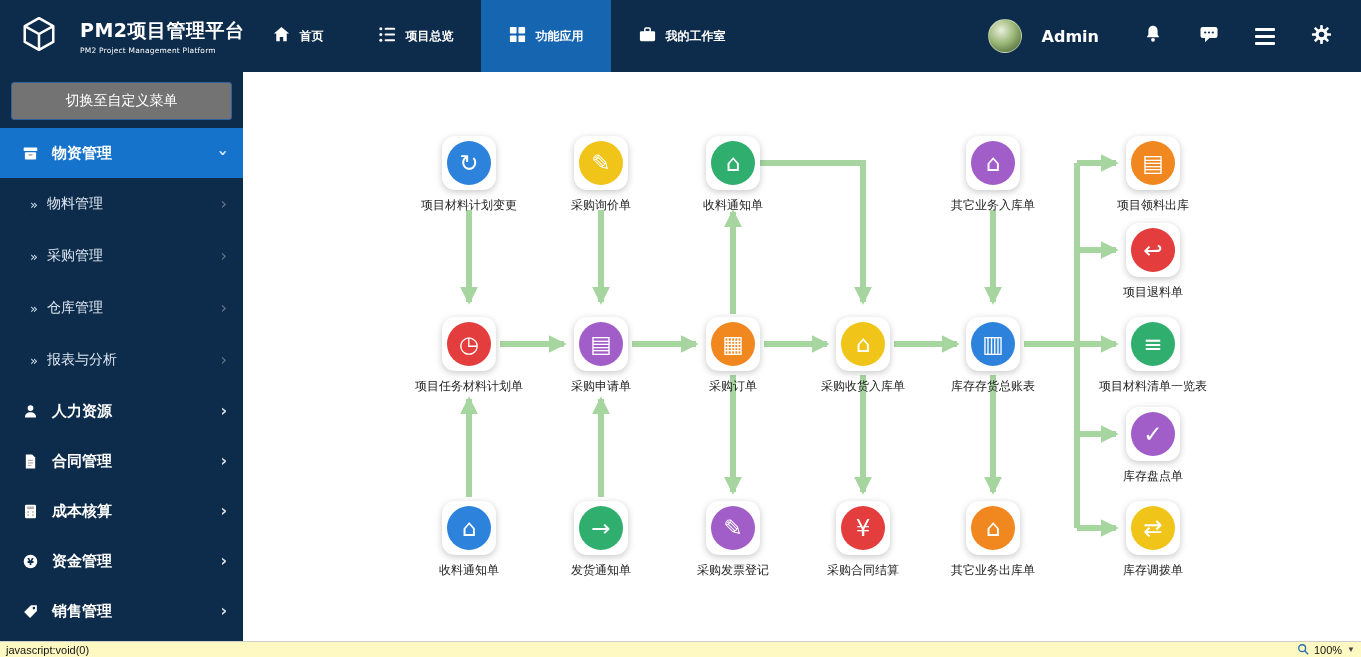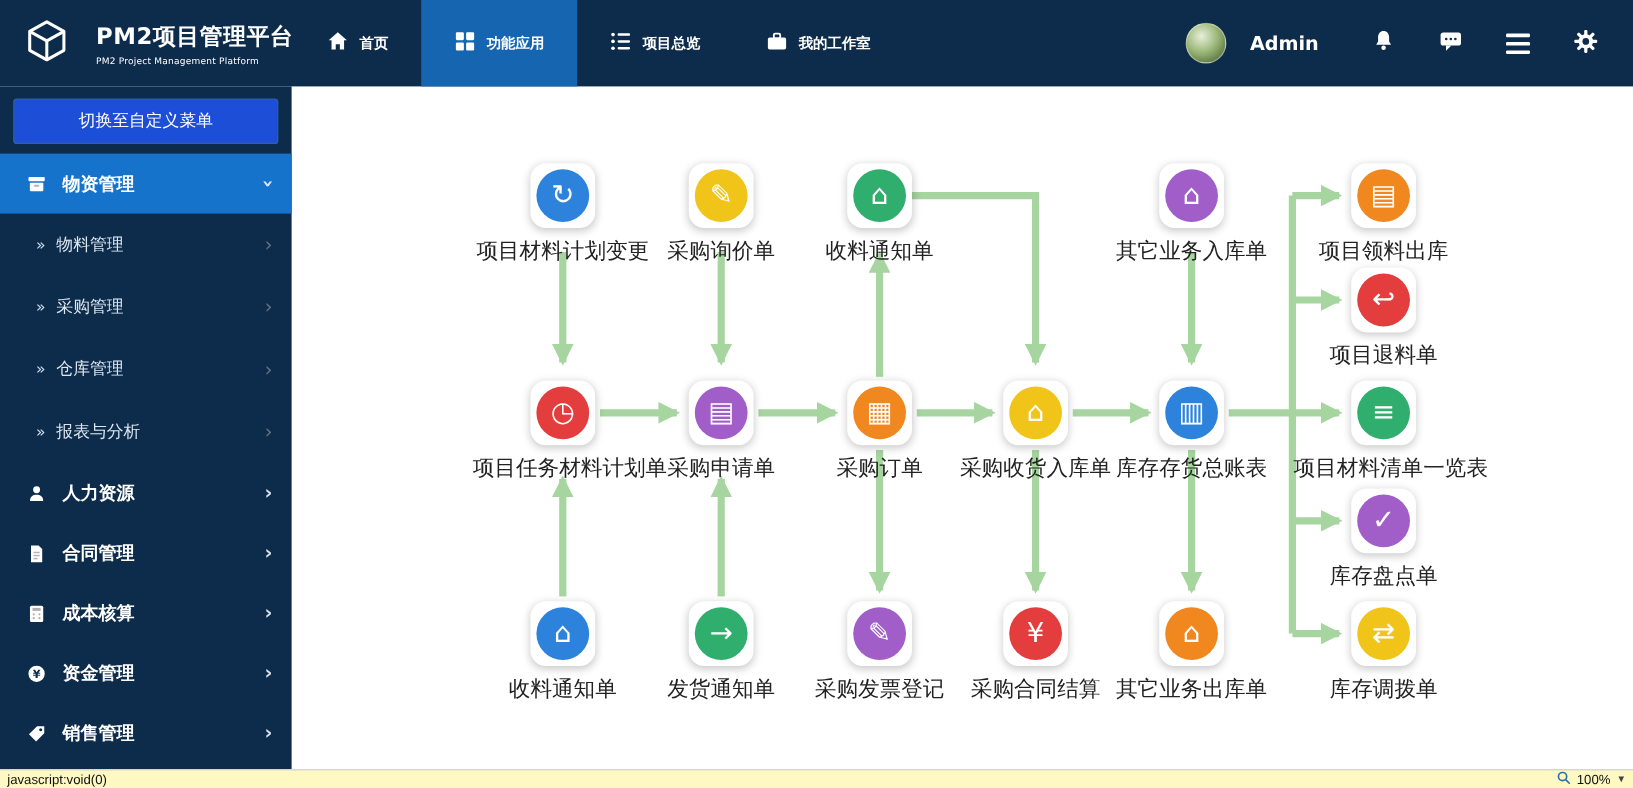--- a/index.html
+++ b/index.html
@@ -16,38 +16,38 @@
   .nav-item.active{background:#1565b0}
   .header-right{margin-left:auto;display:flex;align-items:center;padding-right:12px}
   .avatar{width:34px;height:34px;border-radius:50%;background:radial-gradient(circle at 38% 32%,#e8efdc,#9cb878 45%,#55713d 85%);border:1px solid rgba(255,255,255,.4)}
   .user-name{color:#fff;font-size:16px;font-weight:600;margin-left:20px;margin-right:26px}
   .hicon{width:56px;display:flex;justify-content:center;align-items:center;cursor:pointer}
   .burger{display:flex;flex-direction:column;gap:4px}
   .burger span{display:block;width:20px;height:3px;background:#fff;border-radius:1px}
 
   
   .sidebar{position:absolute;left:0;top:72px;width:243px;bottom:16px;background:#0d2b4a;z-index:10}
-  .switch-btn{margin:10px 11px 8px;height:38px;background:#1d4ed8;border:1px solid #30639b;border-radius:3px;color:#fff;font-size:14px;display:flex;align-items:center;justify-content:center;cursor:pointer}
+  .switch-btn{margin:10px 11px 8px;height:38px;background:#737373;border:1px solid #30639b;border-radius:3px;color:#fff;font-size:14px;display:flex;align-items:center;justify-content:center;cursor:pointer}
   .menu-item{height:50px;display:flex;align-items:center;padding:0 16px 0 20px;color:#fff;font-size:15px;font-weight:600;cursor:pointer}
   .menu-item.active{background:#1673cb}
   .mi-icon{width:20px;margin-right:12px;display:flex;align-items:center;justify-content:center}
   .chev{margin-left:auto;color:rgba(255,255,255,.85);font-size:16px;line-height:1}
   .chev.down{transform:rotate(90deg)}
   .sub-item{height:52px;display:flex;align-items:center;padding:0 16px 0 30px;color:#dde7f2;font-size:14px;cursor:pointer}
   .sub-item .chev{color:rgba(255,255,255,.35)}
   .sub-item .arrows{margin-right:9px;font-size:13px;color:#cfe0f0}
 
   
   .main{position:absolute;left:243px;top:72px;right:0;bottom:16px;background:#fff;overflow:hidden}
   .arrows-svg{position:absolute;left:0;top:0}
   .node{position:absolute;width:150px;text-align:center;cursor:pointer;z-index:5}
   .tile{width:54px;height:54px;border-radius:13px;background:#fff;box-shadow:0 2px 7px rgba(0,0,0,.22);margin:0 auto;display:flex;align-items:center;justify-content:center}
   .circle{width:44px;height:44px;border-radius:50%;display:flex;align-items:center;justify-content:center;background:#888}
   .glyph{color:#fff;font-size:23px;line-height:1}
-  .node-label{margin-top:7px;font-size:18px;color:#222;white-space:nowrap}
+  .node-label{margin-top:7px;font-size:12px;color:#222;white-space:nowrap}
 
   
   .statusbar{position:absolute;left:0;right:0;bottom:0;height:16px;background:#fef9c3;border-top:1px solid #cfcfcf;display:flex;align-items:center;font-size:11px;color:#111;padding:0 6px;font-family:"Liberation Sans",sans-serif;z-index:30}
   .status-right{margin-left:auto;display:flex;align-items:center;gap:5px}
   .caret{font-size:8px;color:#444}
 </style>
 </head>
 <body>
 
 <div class="header">
@@ -67,43 +67,43 @@
 
   <div class="nav">
     <div class="nav-item">
       <span>
         <svg width="19" height="19" viewBox="0 0 20 20" fill="#fff">
             <path d="M10 2 L18 9 H15.5 V17 H11.8 V12.5 H8.2 V17 H4.5 V9 H2 Z"></path>
           </svg>
       </span>
       <span>首页</span>
     </div>
-    <div class="nav-item active">
-      <span>
-        <svg width="19" height="19" viewBox="0 0 20 20" fill="#fff">
-          <rect x="2" y="2" width="7" height="7" rx="1"></rect>
-            <rect x="11" y="2" width="7" height="7" rx="1"></rect>
-          <rect x="2" y="11" width="7" height="7" rx="1"></rect>
-            <rect x="11" y="11" width="7" height="7" rx="1"></rect>
-        </svg>
-      </span>
-      <span>功能应用</span>
-    </div>
     <div class="nav-item">
       <span>
         <svg width="19" height="19" viewBox="0 0 20 20" fill="#fff">
           <circle cx="3" cy="4" r="1.6"></circle>
             <rect x="7" y="2.9" width="11" height="2.2" rx="1"></rect>
           <circle cx="3" cy="10" r="1.6"></circle>
             <rect x="7" y="8.9" width="11" height="2.2" rx="1"></rect>
           <circle cx="3" cy="16" r="1.6"></circle>
             <rect x="7" y="14.9" width="11" height="2.2" rx="1"></rect>
         </svg>
       </span>
       <span>项目总览</span>
+    </div>
+    <div class="nav-item active">
+      <span>
+        <svg width="19" height="19" viewBox="0 0 20 20" fill="#fff">
+          <rect x="2" y="2" width="7" height="7" rx="1"></rect>
+            <rect x="11" y="2" width="7" height="7" rx="1"></rect>
+          <rect x="2" y="11" width="7" height="7" rx="1"></rect>
+            <rect x="11" y="11" width="7" height="7" rx="1"></rect>
+        </svg>
+      </span>
+      <span>功能应用</span>
     </div>
     <div class="nav-item">
       <span>
         <svg width="19" height="19" viewBox="0 0 20 20">
           <rect x="2" y="6.5" width="16" height="10.5" rx="1.5" fill="#fff"></rect>
           <rect x="7.2" y="3.2" width="5.6" height="4.2" rx="1.2" fill="none" stroke="#fff" stroke-width="1.6"></rect>
         </svg>
       </span>
       <span>我的工作室</span>
     </div>

